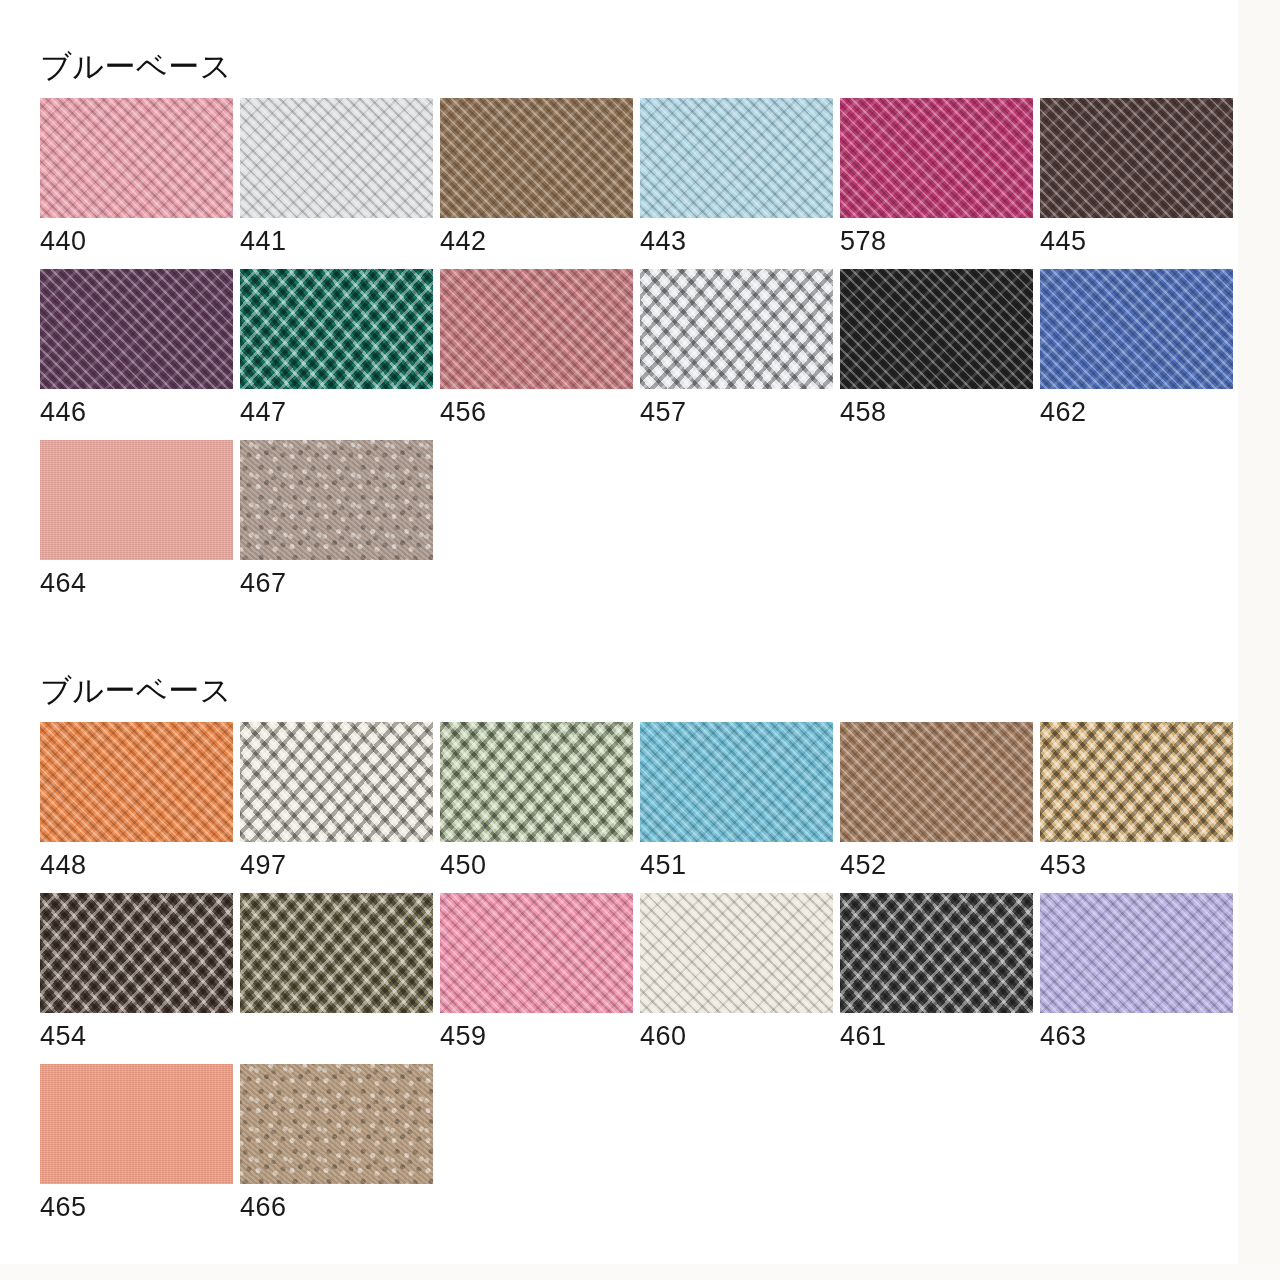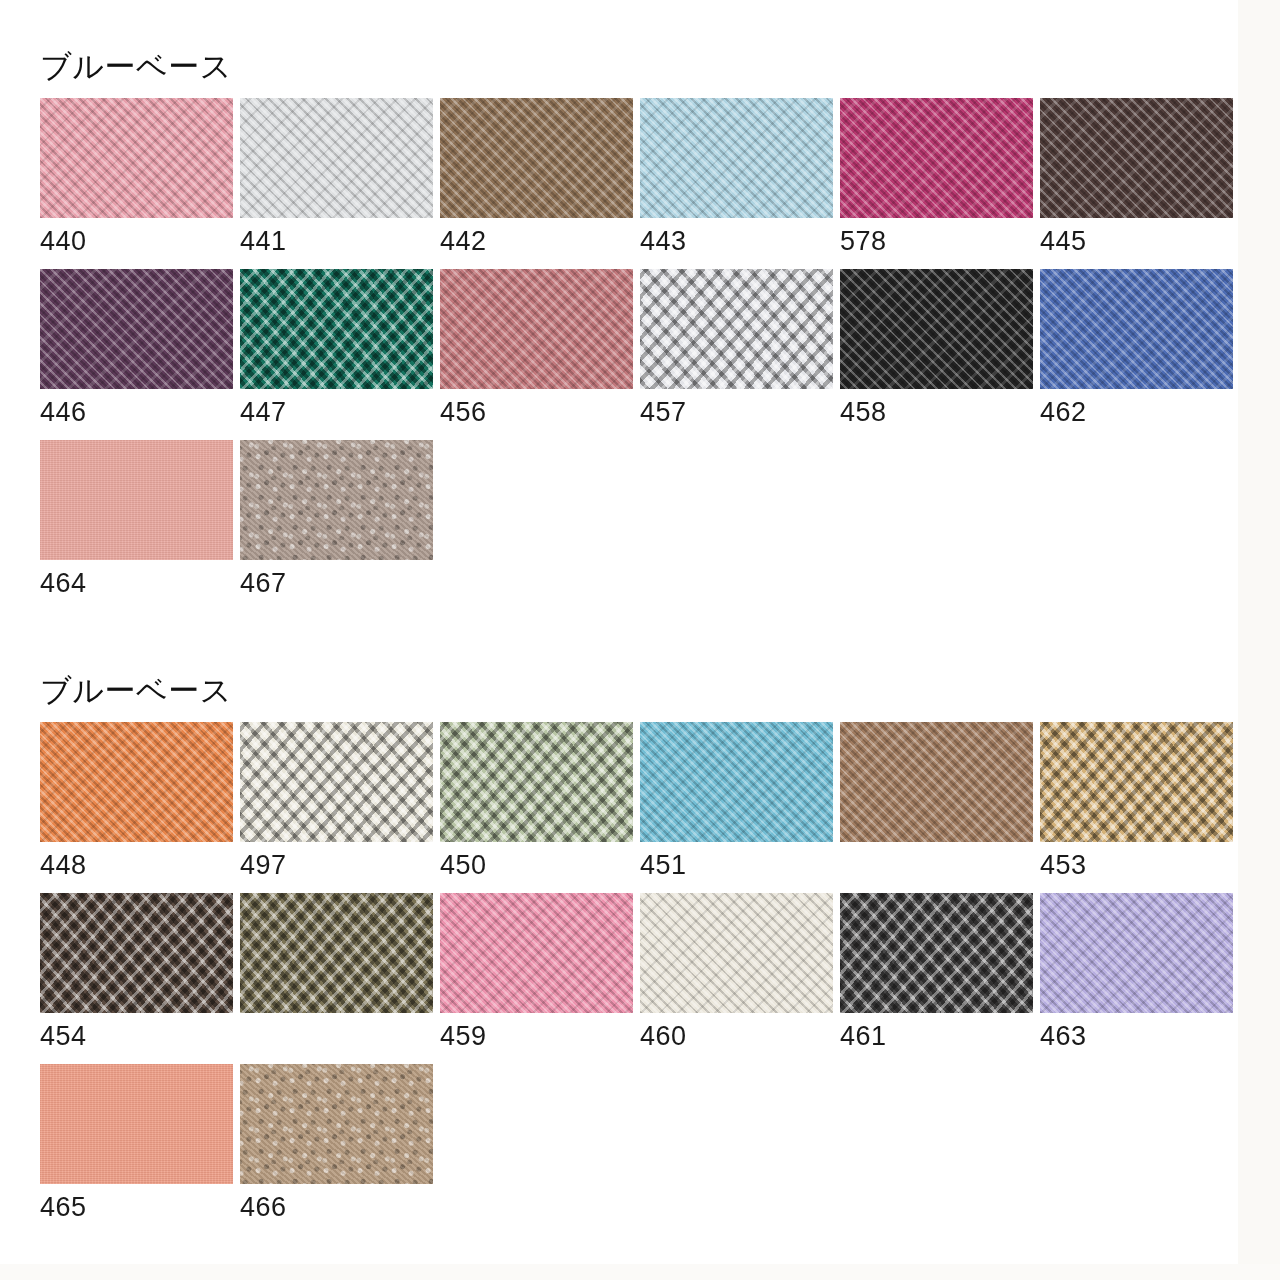--- a/index.html
+++ b/index.html
@@ -290,20 +290,21 @@
         <div class="swatch-cell">
           <div class="swatch-chip weave-basket" style="background-color: rgb(184, 197, 165);"></div>
           <div class="swatch-label">450</div>
         </div>
         <div class="swatch-cell">
           <div class="swatch-chip weave-twill" style="background-color: rgb(114, 189, 212);"></div>
           <div class="swatch-label">451</div>
         </div>
         <div class="swatch-cell">
           <div class="swatch-chip weave-twill" style="background-color: rgb(159, 122, 94);"></div>
+          <div class="swatch-label">452</div>
         </div>
         <div class="swatch-cell">
           <div class="swatch-chip weave-basket" style="background-color: rgb(212, 177, 120);"></div>
           <div class="swatch-label">453</div>
         </div>
         <div class="swatch-cell">
           <div class="swatch-chip weave-basket" style="background-color: rgb(90, 74, 64);"></div>
           <div class="swatch-label">454</div>
         </div>
         <div class="swatch-cell">

